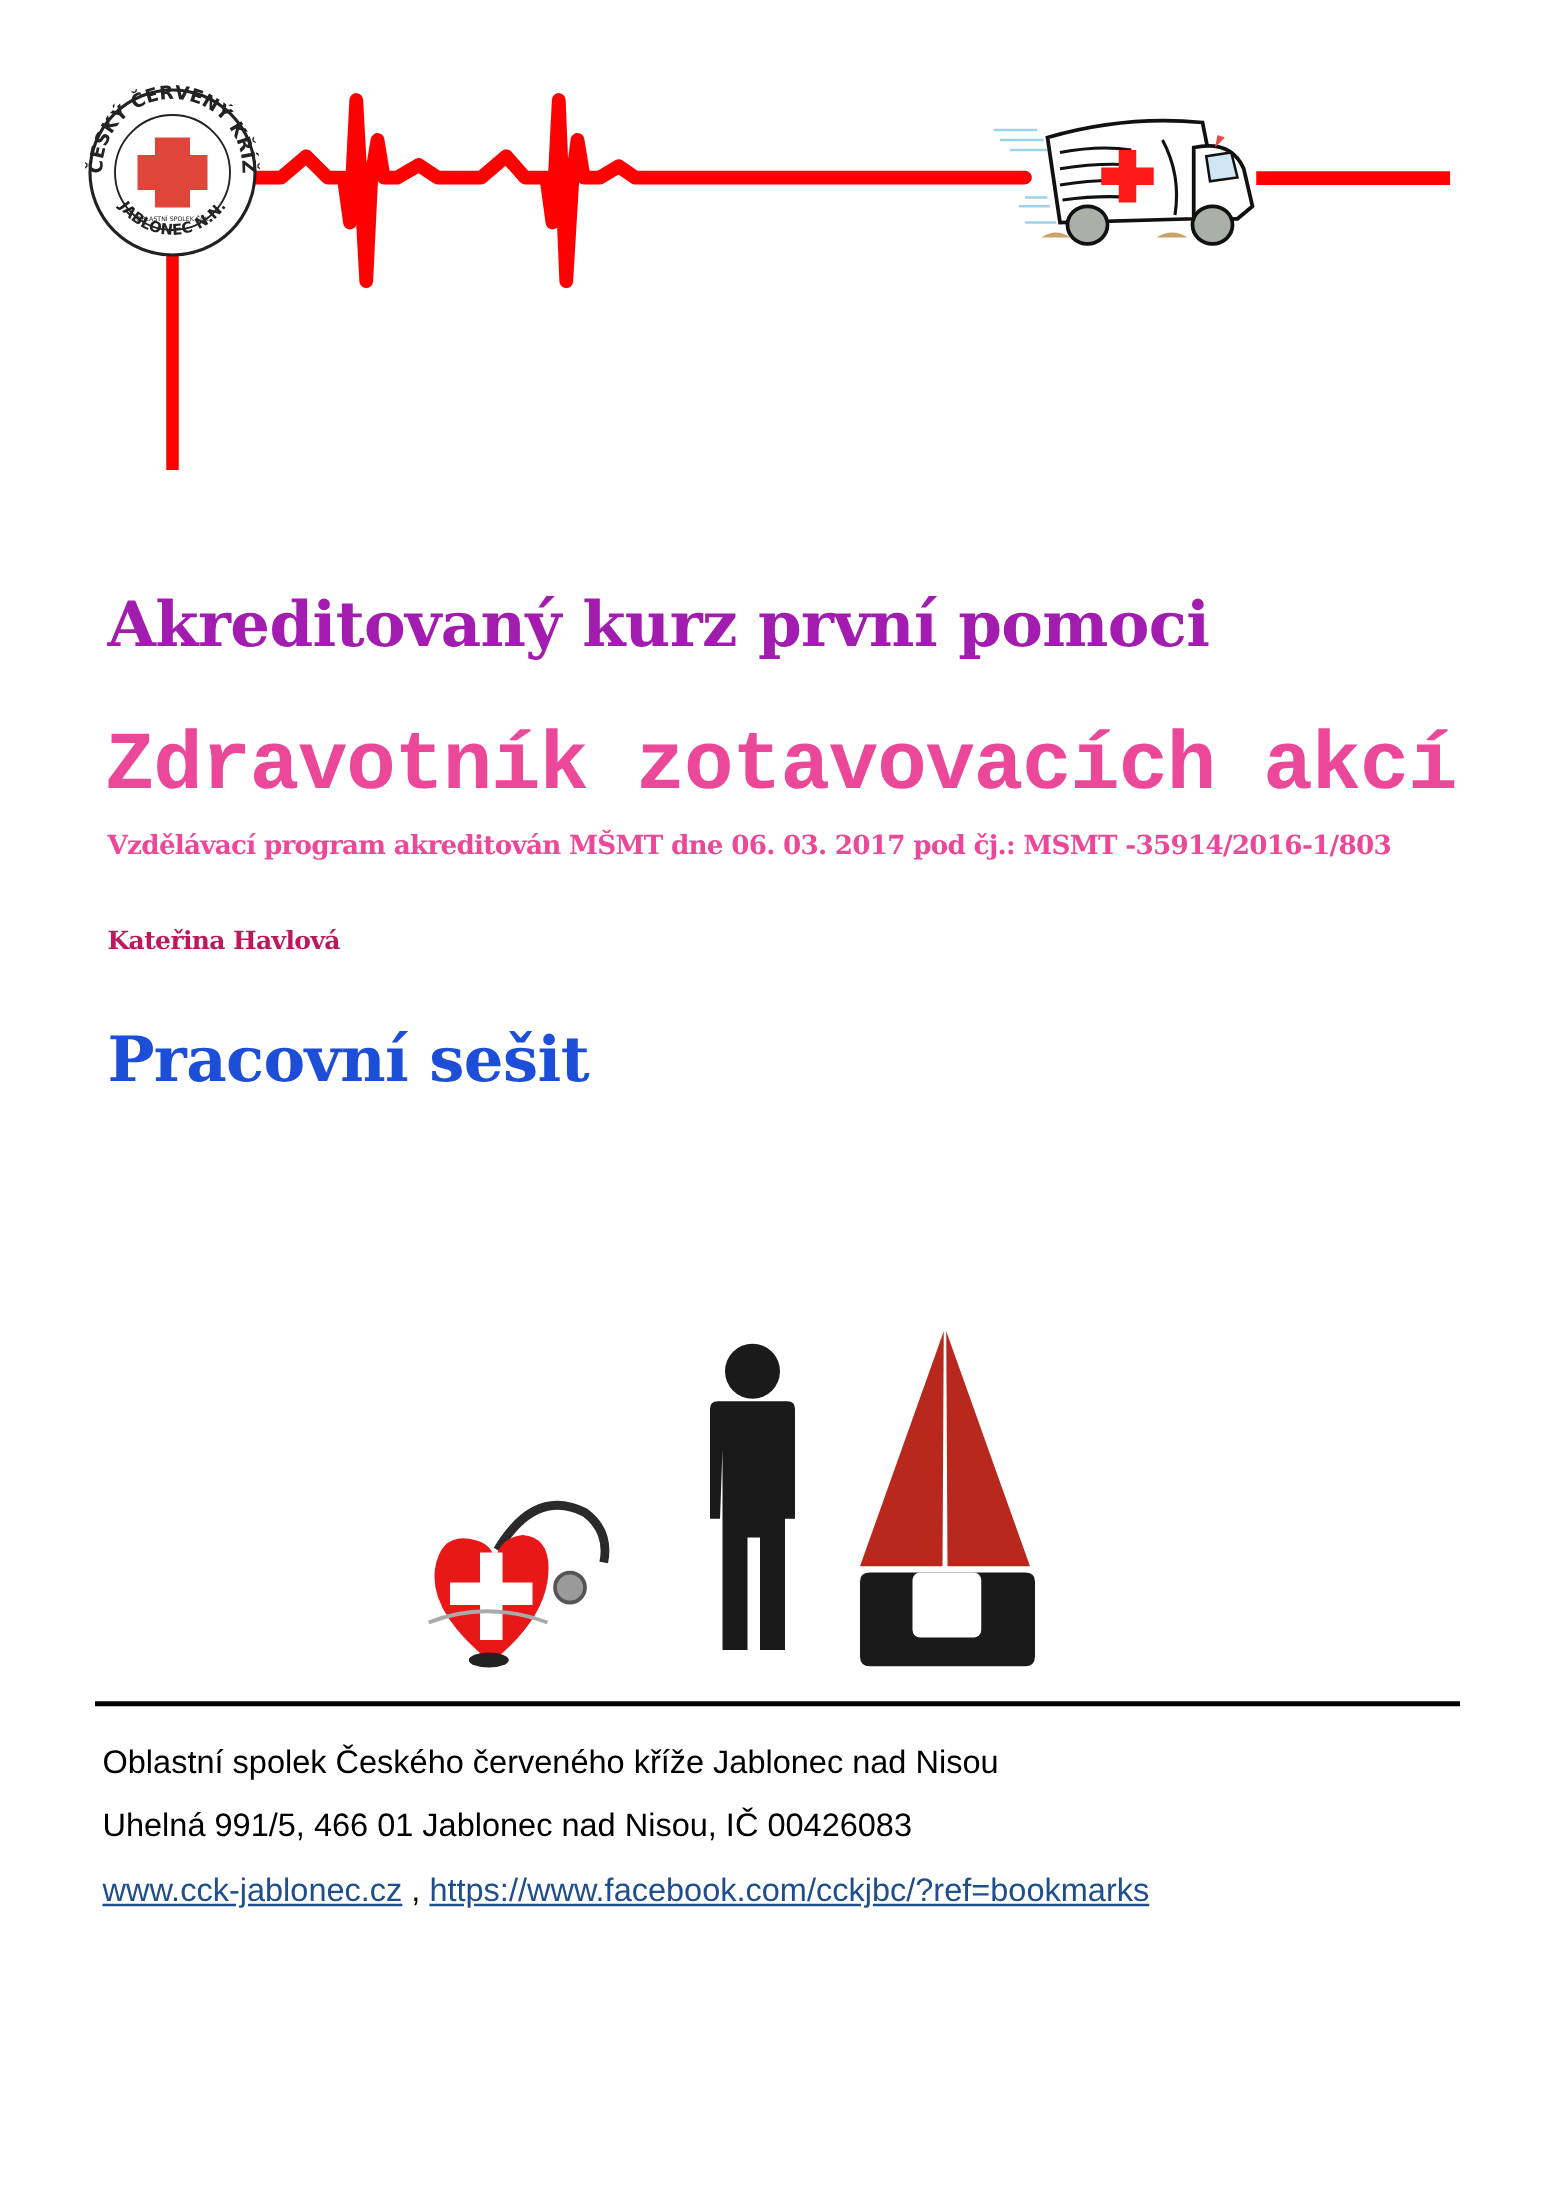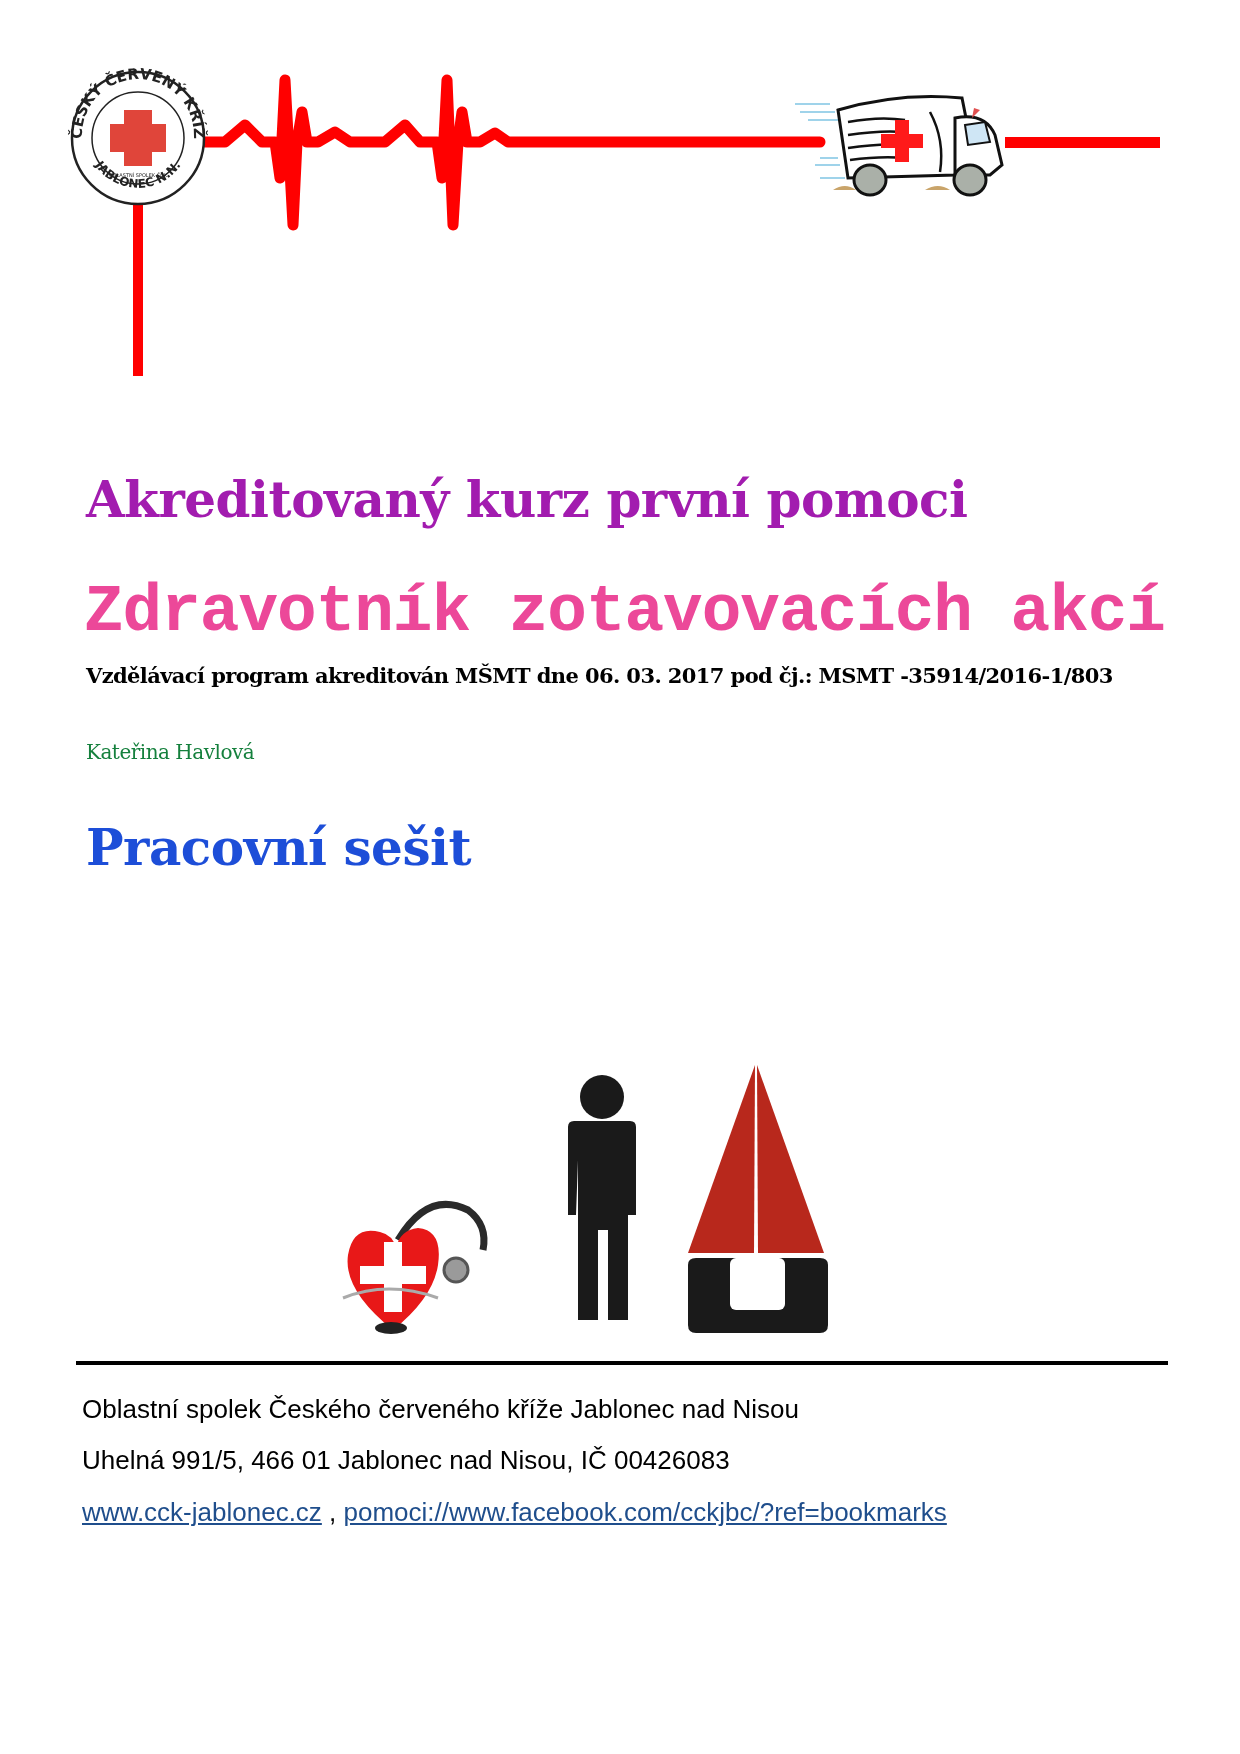--- a/index.html
+++ b/index.html
@@ -5,22 +5,22 @@
   html, body { margin: 0; padding: 0; background: #ffffff; }
   body { width: 1240px; height: 1754px; position: relative; overflow: hidden; font-family: "Liberation Serif", serif; }
   .abs { position: absolute; }
 
   
   #header-graphic { left: 0; top: 0; width: 1240px; height: 400px; }
 
   
   .course-type { left: 86px; top: 470px; font-family: "DejaVu Serif", serif; font-weight: bold; font-size: 50px; color: #a21caf; letter-spacing: -0.5px; white-space: nowrap; }
   .course-name { left: 84px; top: 575px; font-family: Liberation Mono, monospace; font-weight: bold; font-size: 66px; color: #ec4899; letter-spacing: -1px; white-space: nowrap; }
-  .accreditation { left: 86px; top: 663px; font-family: "DejaVu Serif", serif; font-weight: bold; font-size: 21px; color: #000000; letter-spacing: -0.6px; white-space: nowrap; }
-  .author { left: 86px; top: 740px; font-family: "DejaVu Serif", serif; font-weight: normal; font-size: 20px; color: #15803d; letter-spacing: -0.5px; white-space: nowrap; }
+  .accreditation { left: 86px; top: 663px; font-family: "DejaVu Serif", serif; font-weight: bold; font-size: 21px; color: #ec4899; letter-spacing: -0.6px; white-space: nowrap; }
+  .author { left: 86px; top: 740px; font-family: "DejaVu Serif", serif; font-weight: bold; font-size: 20px; color: #be185d; letter-spacing: -0.5px; white-space: nowrap; }
   .workbook { left: 86px; top: 818px; font-family: "DejaVu Serif", serif; font-weight: bold; font-size: 50px; color: #1d4ed8; letter-spacing: -0.5px; white-space: nowrap; }
 
   
   #heart-stethoscope { left: 338px; top: 1180px; width: 160px; height: 155px; }
   #person-tent { left: 560px; top: 1065px; width: 285px; height: 275px; }
 
   
   .divider { left: 76px; top: 1361px; width: 1092px; height: 4px; background: #000; }
 
   
@@ -112,14 +112,14 @@
   <polygon points="197,0 264,188 198,188" fill="#b8281c"></polygon>
   <path d="M128 200 Q128 193 136 193 L260 193 Q268 193 268 200 L268 260 Q268 268 260 268 L136 268 Q128 268 128 260 Z" fill="#1a1a1a"></path>
   <rect x="170" y="193" width="55" height="52" rx="6" fill="#fff"></rect>
 </svg>
 
 <div class="abs divider"></div>
 
 <div class="abs footer-line footer-org">Oblastní spolek Českého červeného kříže Jablonec nad Nisou</div>
 <div class="abs footer-line footer-address">Uhelná 991/5, 466 01 Jablonec nad Nisou, IČ 00426083</div>
 <div class="abs footer-line footer-links">
-  <a>www.cck-jablonec.cz</a><span> , </span><a>pomoci://www.facebook.com/cckjbc/?ref=bookmarks</a>
+  <a>www.cck-jablonec.cz</a><span> , </span><a>https://www.facebook.com/cckjbc/?ref=bookmarks</a>
 </div>
 
 </body></html>

